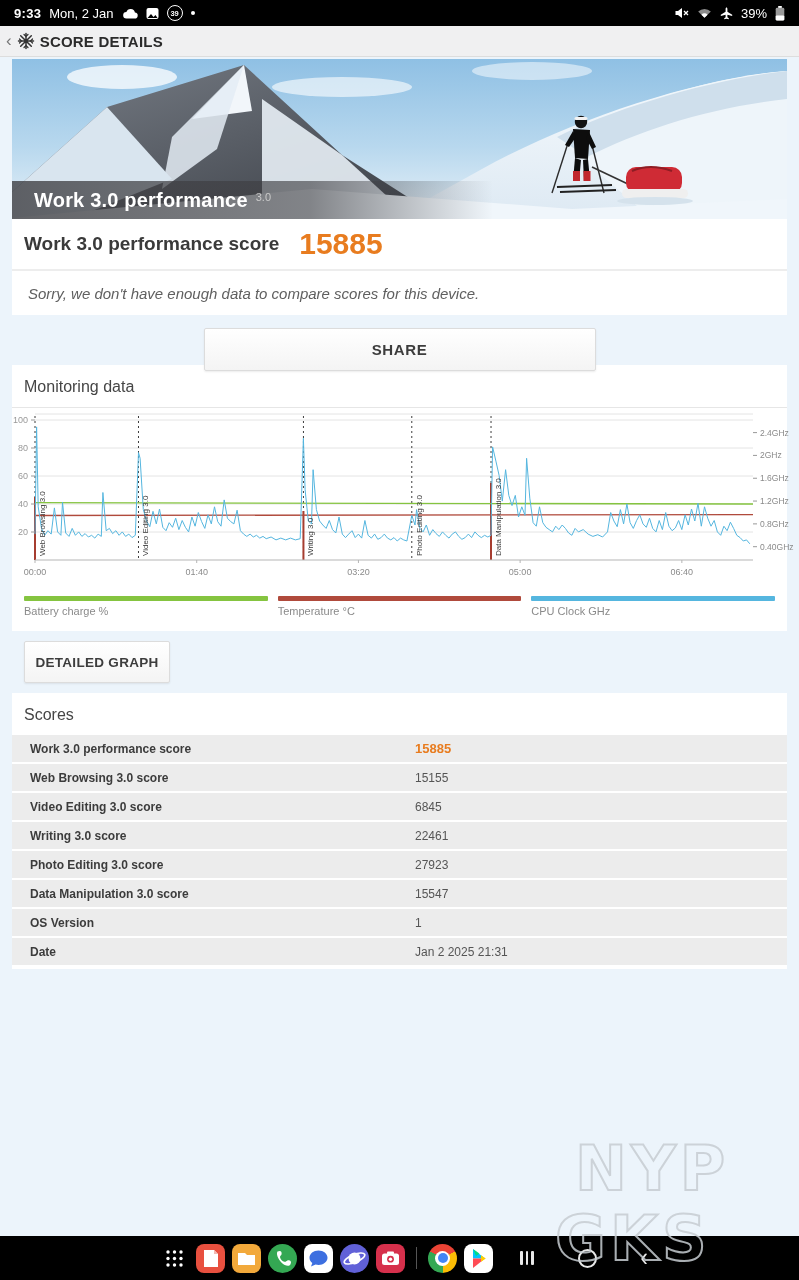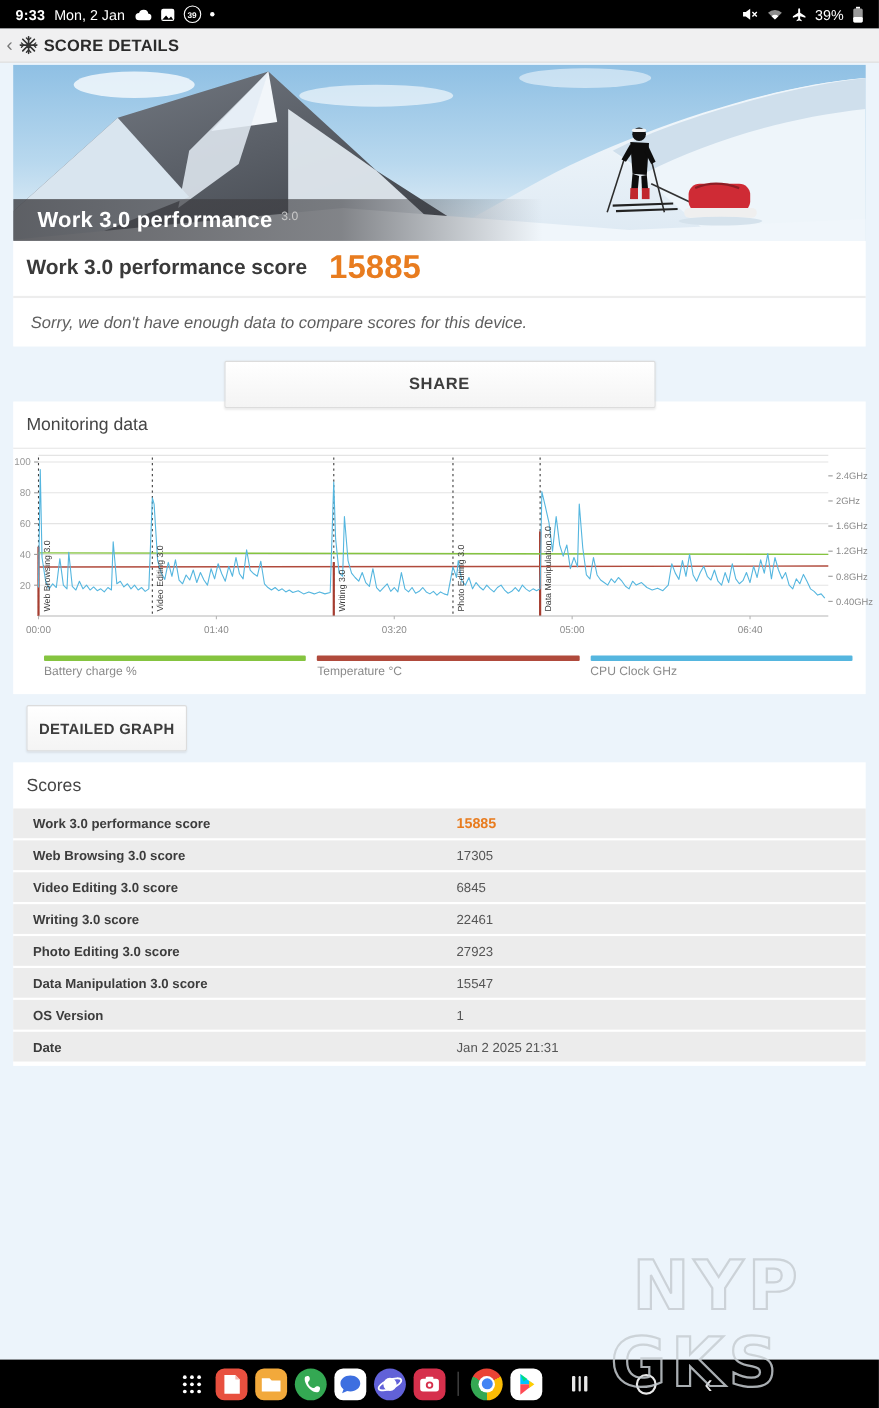--- a/index.html
+++ b/index.html
@@ -37,21 +37,21 @@
   .notice-text{font-size:15px;font-style:italic;color:#5f5f5f;}
 
   .share-zone{height:50px;display:flex;justify-content:center;}
   .btn{background:linear-gradient(180deg,#ffffff 0%,#f4f4f4 100%);border:1px solid #dcdcdc;border-radius:2px;box-shadow:0 1px 2px rgba(0,0,0,.08);color:#3d3d3d;font-weight:bold;font-family:"Liberation Sans",sans-serif;}
   .share-btn{width:392px;height:43px;margin-top:13px;font-size:15px;letter-spacing:.6px;}
 
   .mon-card{padding-bottom:6px;}
   .section-title{font-size:16px;color:#454545;padding:13px 12px 11px 12px;}
   .mon-title{border-bottom:1px solid #e6e6e6;}
   #mon-chart{display:block;margin-top:4px;overflow:visible;}
-  .legend{display:flex;gap:10px;padding:6px 12px 8px 28px;}
+  .legend{display:flex;gap:10px;padding:6px 12px 8px 12px;}
   .leg-item{flex:1;}
   .leg-bar{height:5px;border-radius:1px;}
   .leg-label{font-size:11px;color:#8a8a8a;margin-top:4px;}
 
   .detailed-zone{height:62px;padding-left:24px;box-sizing:border-box;}
   .detailed-btn{margin-top:10px;width:146px;height:42px;font-size:13.5px;letter-spacing:.3px;}
 
   .scores-card{padding-bottom:2px;}
   .srow{height:27px;background:#ececec;margin-bottom:2px;display:flex;align-items:center;position:relative;}
   .sl{font-size:12px;font-weight:bold;color:#3c3c3c;padding-left:18px;}
@@ -295,21 +295,21 @@
 
   <div class="card scores-card">
     <div class="section-title">Scores</div>
     <div id="scores-table">
         <div class="srow">
           <span class="sl">Work 3.0 performance score</span>
           <span class="sv hl">15885</span>
         </div>
         <div class="srow">
           <span class="sl">Web Browsing 3.0 score</span>
-          <span class="sv">17305</span>
+          <span class="sv">15155</span>
         </div>
         <div class="srow">
           <span class="sl">Video Editing 3.0 score</span>
           <span class="sv">6845</span>
         </div>
         <div class="srow">
           <span class="sl">Writing 3.0 score</span>
           <span class="sv">22461</span>
         </div>
         <div class="srow">

